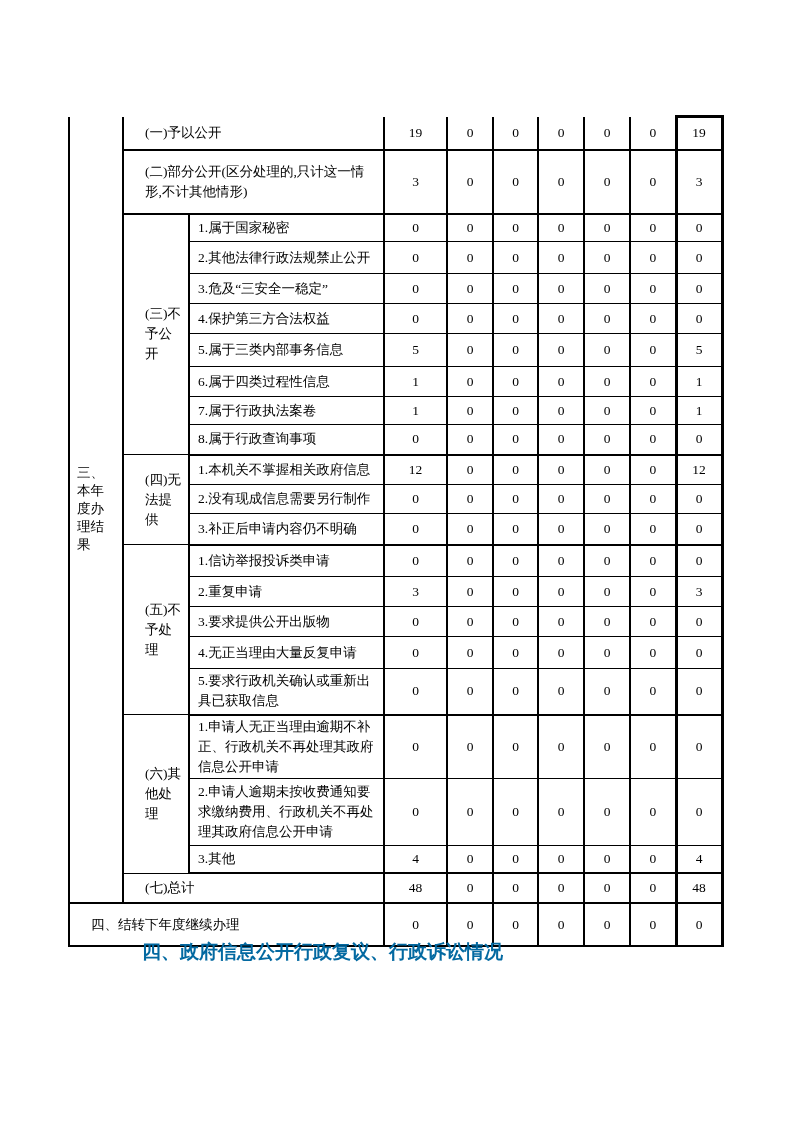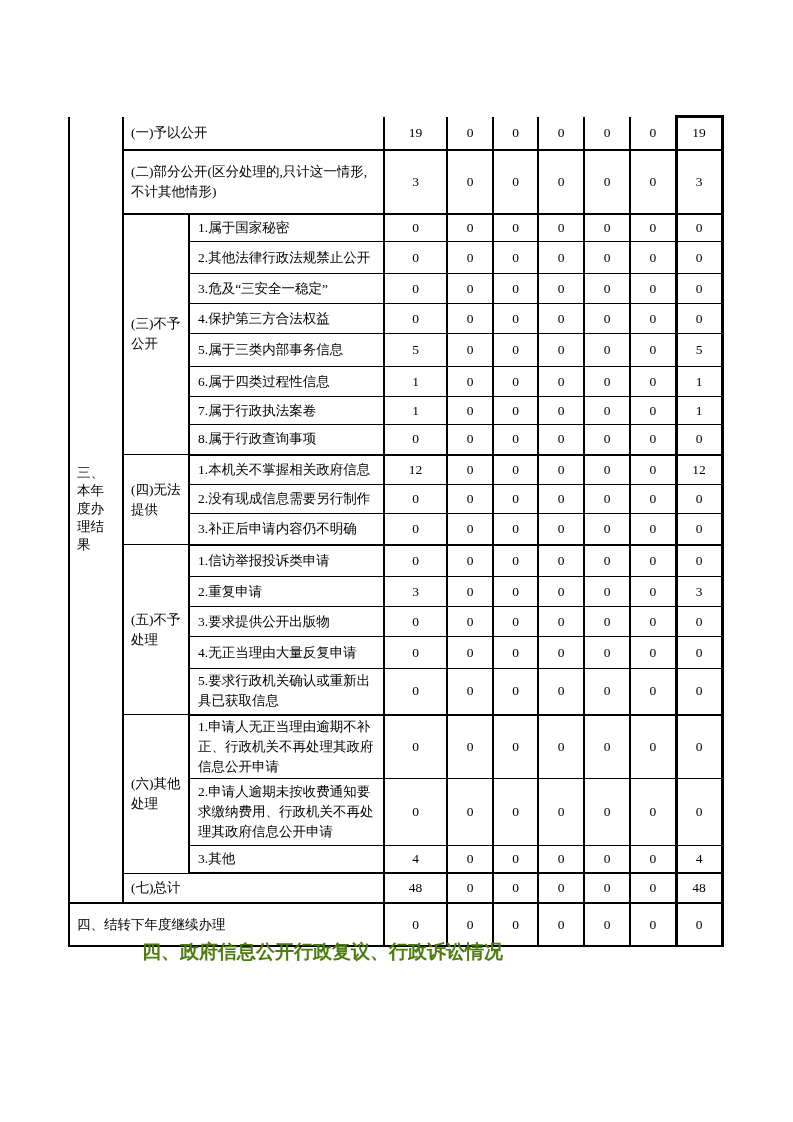--- a/index.html
+++ b/index.html
@@ -29,21 +29,21 @@
     line-height: 20px;
     vertical-align: middle;
     overflow: hidden;
     word-break: break-all;
     padding: 1px 6px;
   }
   td.colhead {
     padding: 1px 7px;
     line-height: 18px;
   }
-  td.label { padding-left: 7px; }
+  td.label { padding-left: 21px; }
   td.item  { padding-left: 8px; }
   td.num {
     text-align: center;
     padding: 0 2px;
     font-size: 13.5px;
   }
   td.lastcol {
     border-left-width: 3px;
     border-right-width: 3px;
   }
@@ -51,21 +51,21 @@
   tr.first-row td { border-top: none; }
   tr.first-row td.lastcol { border-top: 3px solid #000000; }
   .next-section-heading {
     position: absolute;
     left: 142px;
     top: 940px;
     font-family: "Liberation Sans", "DejaVu Sans", sans-serif;
     font-weight: bold;
     font-size: 19px;
     line-height: 24px;
-    color: #4d7c0f;
+    color: #0369a1;
     white-space: nowrap;
   }
 </style>
 </head>
 <body>
 
 <div class="page">
   <table class="results">
     <colgroup>
         <col style="width: 54px;">

